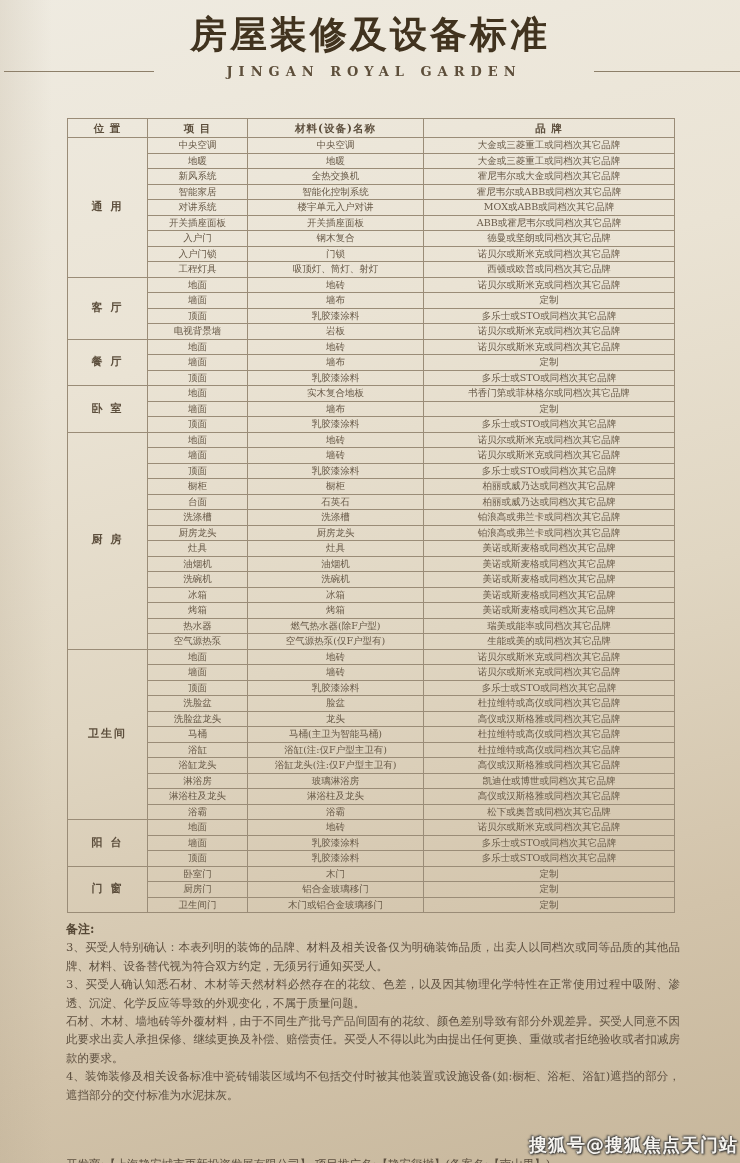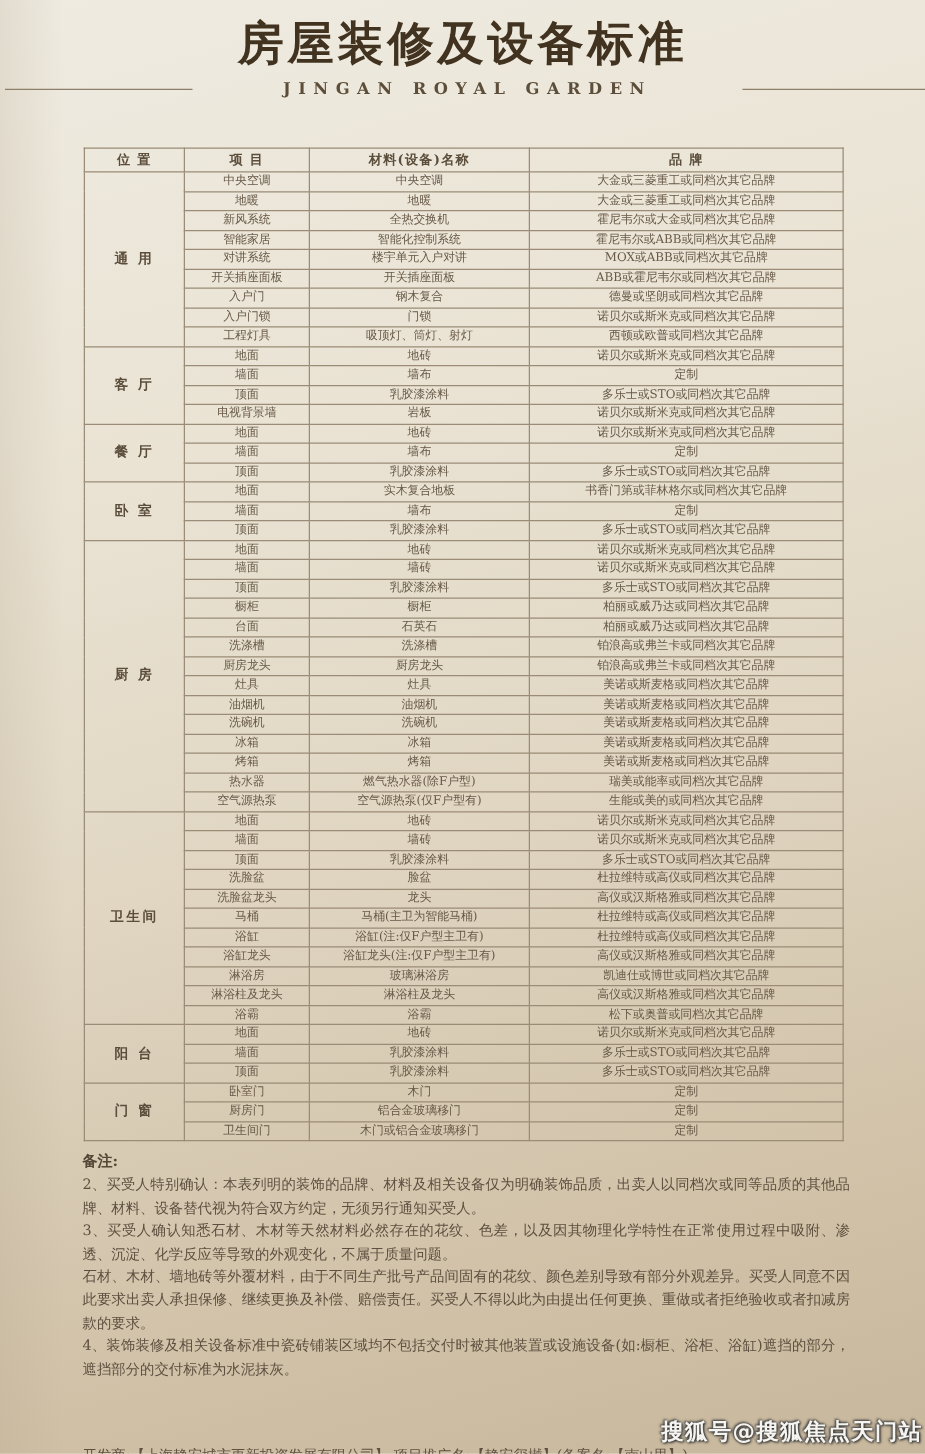--- a/index.html
+++ b/index.html
@@ -338,21 +338,21 @@
           <td>卫生间门</td>
           <td>木门或铝合金玻璃移门</td>
           <td>定制</td>
         </tr>
       </tbody>
   </table>
 
   <div class="notes">
     <div class="notes-title">备注:</div>
     <div>
-        <div>2、买受人特别确认：本表列明的装饰的品牌、材料及相关设备仅为明确装饰品质，出卖人以同档次或同等品质的其他品牌、材料、设备替代视为符合双方约定，无须另行通知买受人。</div>
+        <div>3、买受人特别确认：本表列明的装饰的品牌、材料及相关设备仅为明确装饰品质，出卖人以同档次或同等品质的其他品牌、材料、设备替代视为符合双方约定，无须另行通知买受人。</div>
         <div>3、买受人确认知悉石材、木材等天然材料必然存在的花纹、色差，以及因其物理化学特性在正常使用过程中吸附、渗透、沉淀、化学反应等导致的外观变化，不属于质量问题。</div>
         <div>石材、木材、墙地砖等外覆材料，由于不同生产批号产品间固有的花纹、颜色差别导致有部分外观差异。买受人同意不因此要求出卖人承担保修、继续更换及补偿、赔偿责任。买受人不得以此为由提出任何更换、重做或者拒绝验收或者扣减房款的要求。</div>
         <div>4、装饰装修及相关设备标准中瓷砖铺装区域均不包括交付时被其他装置或设施设备(如:橱柜、浴柜、浴缸)遮挡的部分，遮挡部分的交付标准为水泥抹灰。</div>
       </div>
   </div>
 
   <div class="footer">
     <div>开发商:【上海静安城市更新投资发展有限公司】  项目推广名:【静安玺樾】(备案名:【南山里】)</div>
     <div>本资料所发布的内容为2024年2月前的信息，以上信息如有变更，本公司无义务另行通知且不作任何承诺或保</div>
   </div>

